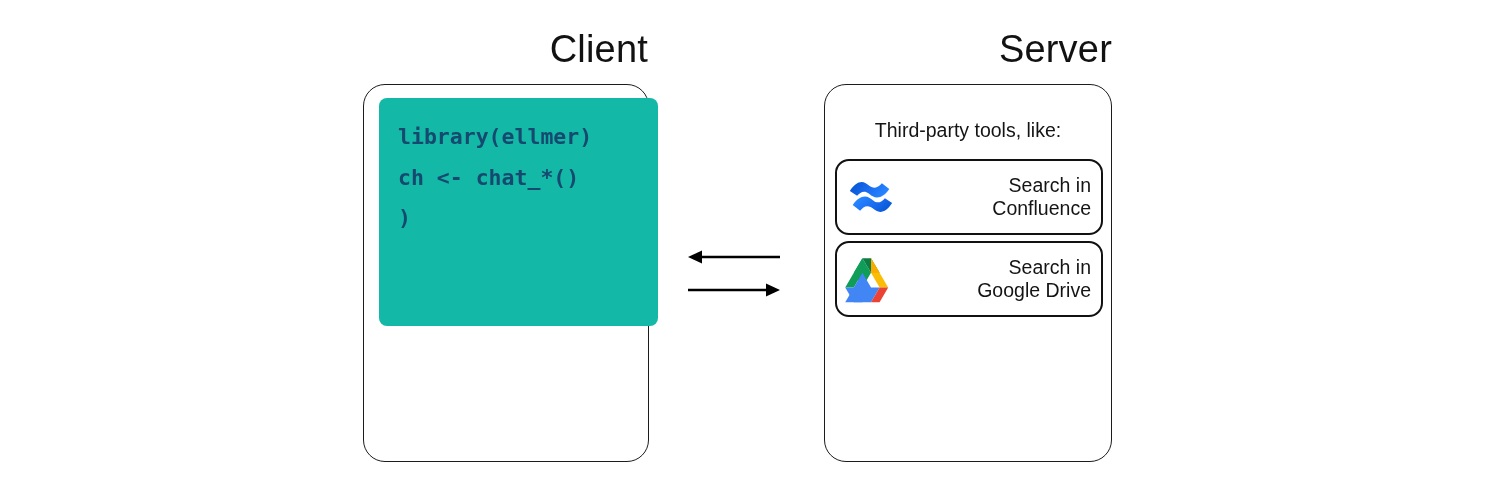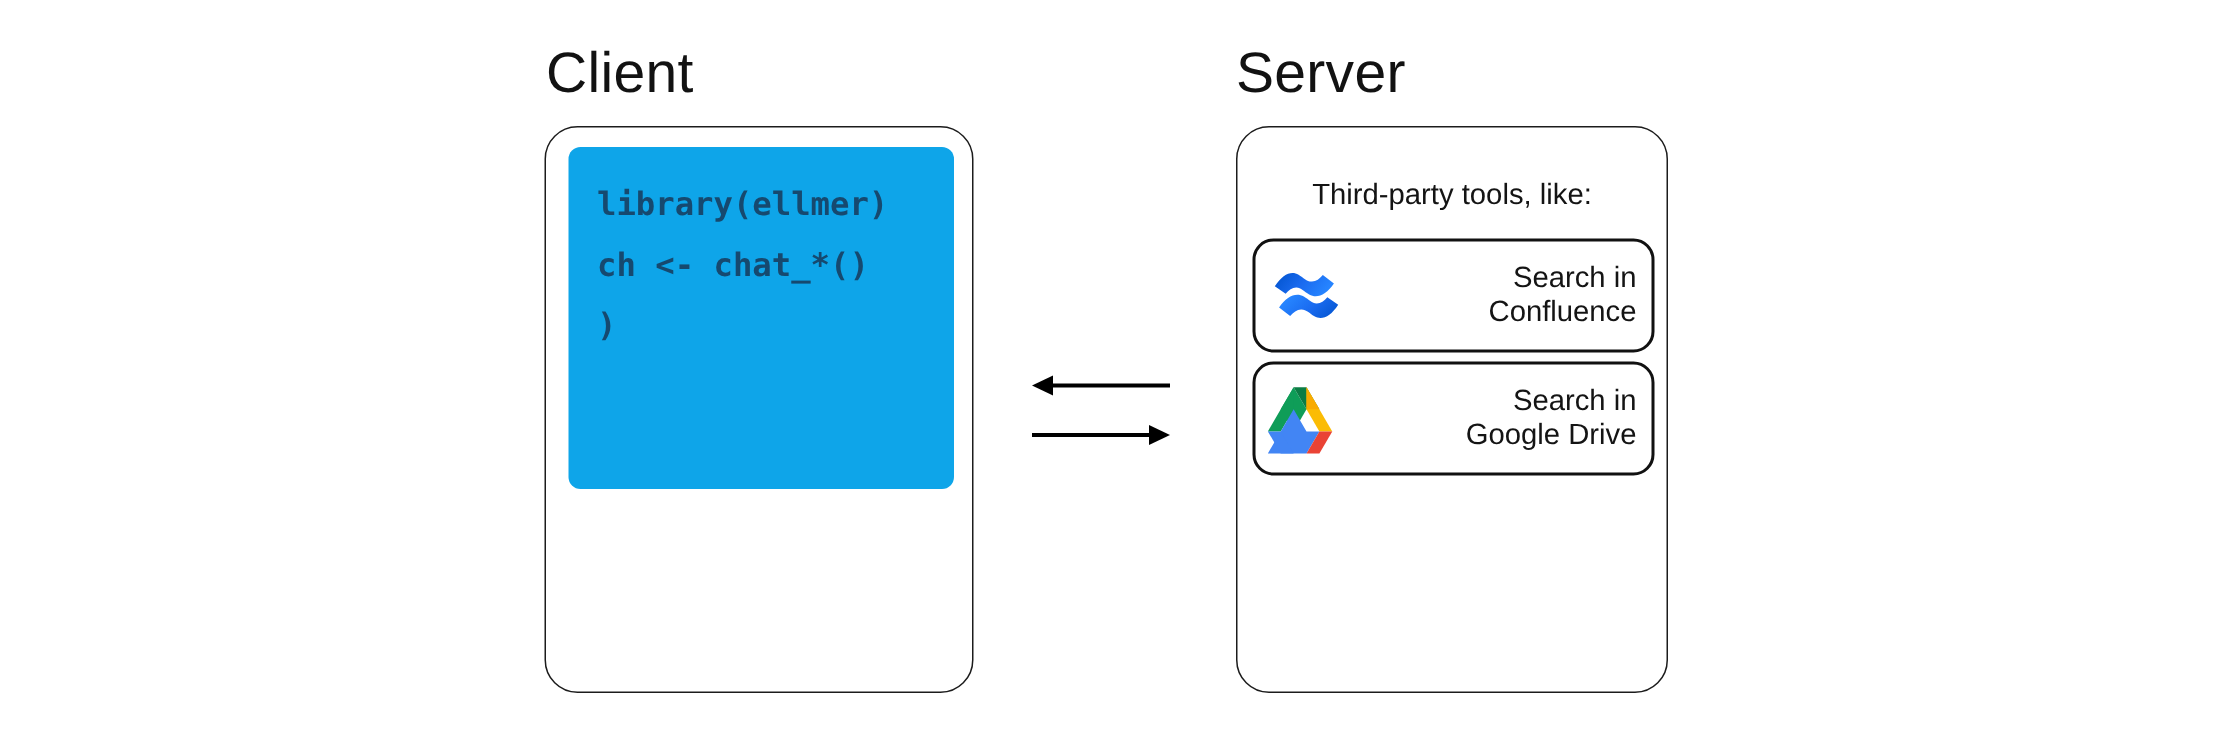--- a/index.html
+++ b/index.html
@@ -21,21 +21,21 @@
     inset: 0;
   }
 
   
   .panel-title {
     position: absolute;
     font-family: "Liberation Sans", sans-serif;
     font-size: 38px;
     font-weight: 400;
     color: #121212;
-    text-align: left;
+    text-align: right;
     letter-spacing: 0.2px;
     line-height: 1;
     white-space: nowrap;
   }
   #client-title { left: 364px; top: 30px; width: 284px; }
   #server-title { left: 824px; top: 30px; width: 288px; }
 
   
   .panel {
     position: absolute;
@@ -45,23 +45,23 @@
     box-sizing: border-box;
   }
   #client-panel { left: 363px; top: 84px; width: 286px; height: 378px; }
   #server-panel { left: 824px; top: 84px; width: 288px; height: 378px; }
 
   
   .code-block {
     position: absolute;
     left: 15px;
     top: 13px;
-    width: 257px;
+    width: 279px;
     height: 228px;
-    background: #0ea5e9;
+    background: #14b8a6;
     border-radius: 8px;
     box-sizing: border-box;
     padding: 28px 0 0 19px;
   }
   .code-line {
     font-family: "DejaVu Sans Mono", "Liberation Mono", monospace;
     font-size: 21.5px;
     font-weight: 700;
     color: #16496f;
     line-height: 1;

